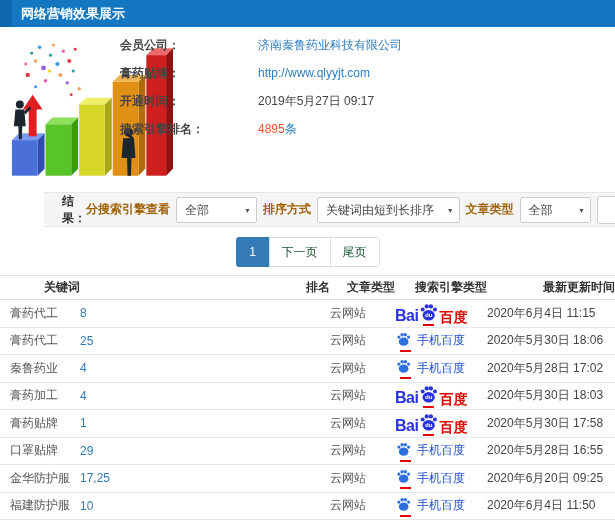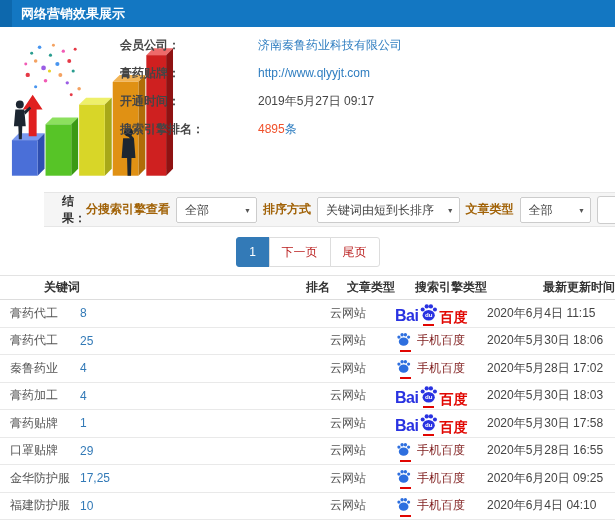--- a/index.html
+++ b/index.html
@@ -37,39 +37,39 @@
     background:#fff; height:26px; font-size:12px; color:#444; padding:0 20px 0 8px; width:100%;
     font-family:"Liberation Sans","DejaVu Sans",sans-serif; }
   .sel-engine { width:84px; } .sel-sort { width:148px; } .sel-article { width:74px; }
   .submit-btn { height:28px; padding:0 13px; background:#fff; border:1px solid #ccc; border-radius:3px;
     font-size:12px; color:#333; font-weight:bold; cursor:pointer; font-family:inherit; }
 
   
   .pagination-wrap { display:flex; justify-content:center; margin:10px 0 8px; }
   .pagination { display:flex; }
   .page-item { min-width:34px; height:30px; line-height:28px; text-align:center; padding:0 12px;
-    border:1px solid #ddd; background:#fff; color:#b91c1c; margin-left:-1px; cursor:pointer; }
+    border:1px solid #ddd; background:#fff; color:#14532d; margin-left:-1px; cursor:pointer; }
   .page-item.first { border-radius:3px 0 0 3px; margin-left:0; }
   .page-item.last { border-radius:0 3px 3px 0; }
   .page-item.active { background:#337ab7; border-color:#337ab7; color:#fff; }
 
   
   table.results { width:100%; border-collapse:collapse; border-top:1px solid #e3e3e3; table-layout:fixed; }
   table.results th { text-align:right; font-weight:bold; color:#333; height:21px; padding:3px 0 3px;
     border-bottom:1px solid #ddd; font-size:12px; }
   table.results th:first-child, table.results td:first-child { padding-left:10px; }
   table.results td { height:27.5px; border-bottom:1px solid #e9e9e9; vertical-align:middle; font-size:12px; }
   .c-kw { color:#555; } .c-rank a { color:#337ab7; text-decoration:none; } .c-type { color:#555; } .c-date { color:#444; }
   .bd-logo { display:inline-flex; align-items:flex-end; line-height:1; }
   .bd-bai { color:#2932e1; font-weight:bold; font-size:16px; letter-spacing:-0.5px; }
   .paw { position:relative; display:inline-block; margin:0 1px; }
   .paw.red-under::after { content:""; position:absolute; left:4px; bottom:-2px; width:11px; height:2px; background:#e10601; }
   .bd-cn { color:#e10601; font-weight:bold; font-size:14px; }
   .bm-logo { display:inline-flex; align-items:center; gap:5px; }
-  .bm-text { color:#7f1d1d; font-size:12px; }
+  .bm-text { color:#1d4ed8; font-size:12px; }
 </style>
 </head>
 <body>
 
 <div class="page">
 
   <div class="titlebar">网络营销效果展示</div>
 
   <div class="info-section">
     <svg class="clipart" width="168" height="145" viewBox="0 0 170 146">
@@ -358,21 +358,21 @@
           <circle cx="6" cy="10.5" r="3.3"></circle>
                     <circle cx="12.6" cy="5.6" r="3.5"></circle>
           <circle cx="19.4" cy="5.6" r="3.5"></circle>
                     <circle cx="26" cy="10.5" r="3.3"></circle>
           <ellipse cx="15.8" cy="20" rx="10" ry="8.6"></ellipse>
         </g>
       </svg>
     </span>
     <span class="bm-text">手机百度</span>
   </span></td>
-          <td class="c-date">2020年6月4日 04:10</td>
+          <td class="c-date">2020年6月4日 11:50</td>
         </tr>
         <tr>
           <td class="c-kw"></td>
           <td class="c-rank"></td>
           <td class="c-type"></td>
           <td class="c-engine"></td>
           <td class="c-date"></td>
         </tr>
       </tbody>
   </table>

